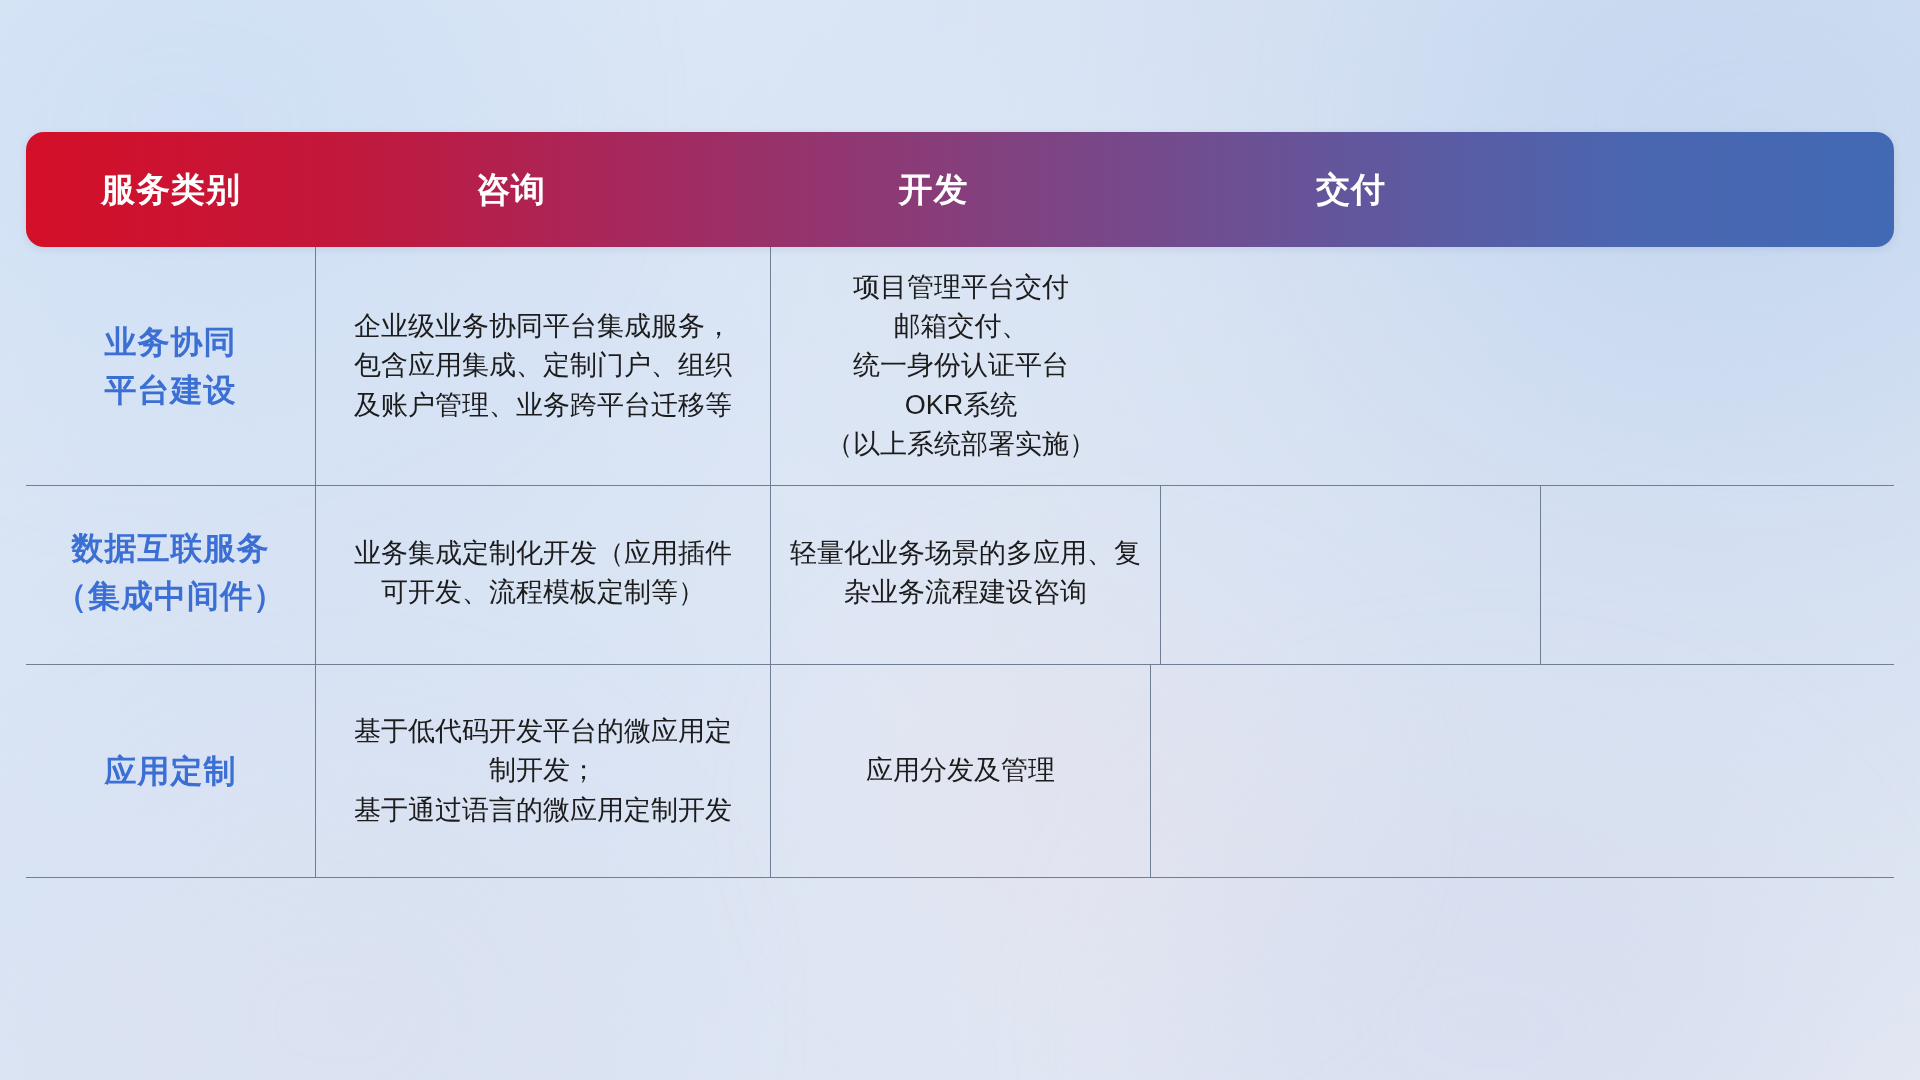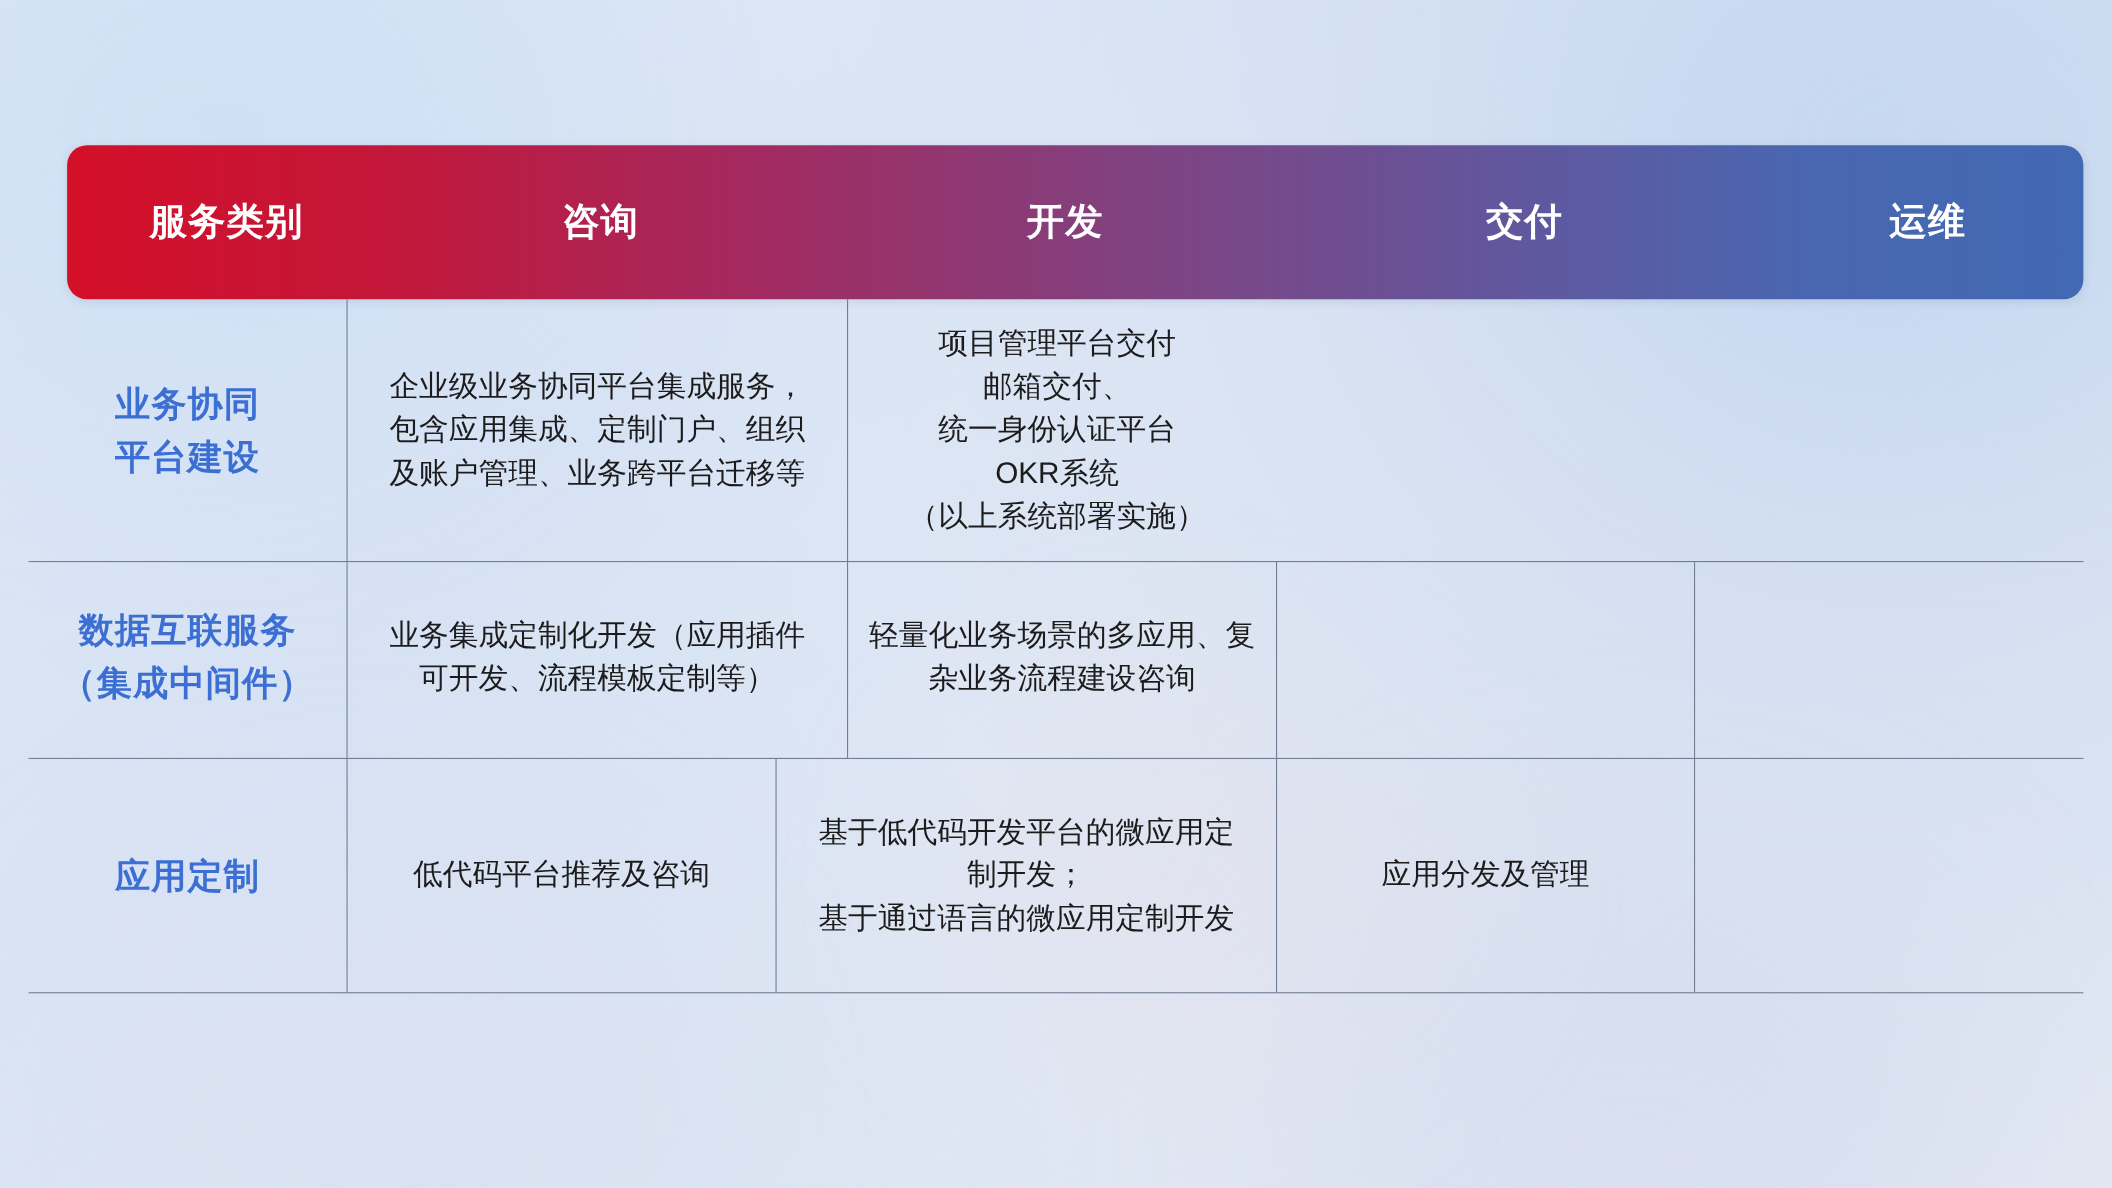--- a/index.html
+++ b/index.html
@@ -40,26 +40,25 @@
   .table-wrap {
     position: absolute;
     left: 26px;
     top: 132px;
     width: 1868px;
   }
 
   
   .thead {
     display: flex;
-    height: 140px;
+    height: 115px;
     border-radius: 18px;
     overflow: hidden;
     background: linear-gradient(90deg, #d40f28 0%, #c3173a 16%, #a32a60 34%, #82417f 52%, #64559b 70%, #4a66b0 86%, #4269b4 100%);
     box-shadow: 0 2px 8px rgba(60,80,120,0.12);
-    margin-left: 35px;
   }
   .th {
     display: flex;
     align-items: center;
     justify-content: center;
     color: #ffffff;
     font-size: 34px;
     font-weight: bold;
     letter-spacing: 1px;
     white-space: nowrap;
@@ -117,21 +116,20 @@
   <div class="blob blob-d"></div>
   <div class="blob blob-e"></div>
 
   <div class="table-wrap">
 
     <div class="thead">
       <div class="th col-0">服务类别</div>
       <div class="th col-1">咨询</div>
       <div class="th col-2">开发</div>
       <div class="th col-3">交付</div>
-      <div class="th col-4">运维</div>
     </div>
 
     <div class="tbody">
 
       <div class="trow r0">
         <div class="td cat col-0">业务协同
 平台建设</div>
         <div class="td col-2">企业级业务协同平台集成服务，
 包含应用集成、定制门户、组织
 及账户管理、业务跨平台迁移等</div>
@@ -148,21 +146,20 @@
         <div class="td col-2">业务集成定制化开发（应用插件
 可开发、流程模板定制等）</div>
         <div class="td col-1">轻量化业务场景的多应用、复
 杂业务流程建设咨询</div>
         <div class="td col-3"></div>
         <div class="td col-4"></div>
       </div>
 
       <div class="trow r2">
         <div class="td cat col-0">应用定制</div>
-        <div class="td col-1">低代码平台推荐及咨询</div>
         <div class="td col-2">基于低代码开发平台的微应用定
 制开发；
 基于通过语言的微应用定制开发</div>
         <div class="td col-3">应用分发及管理</div>
         <div class="td col-4"></div>
       </div>
 
     </div>
   </div>
 </div>

